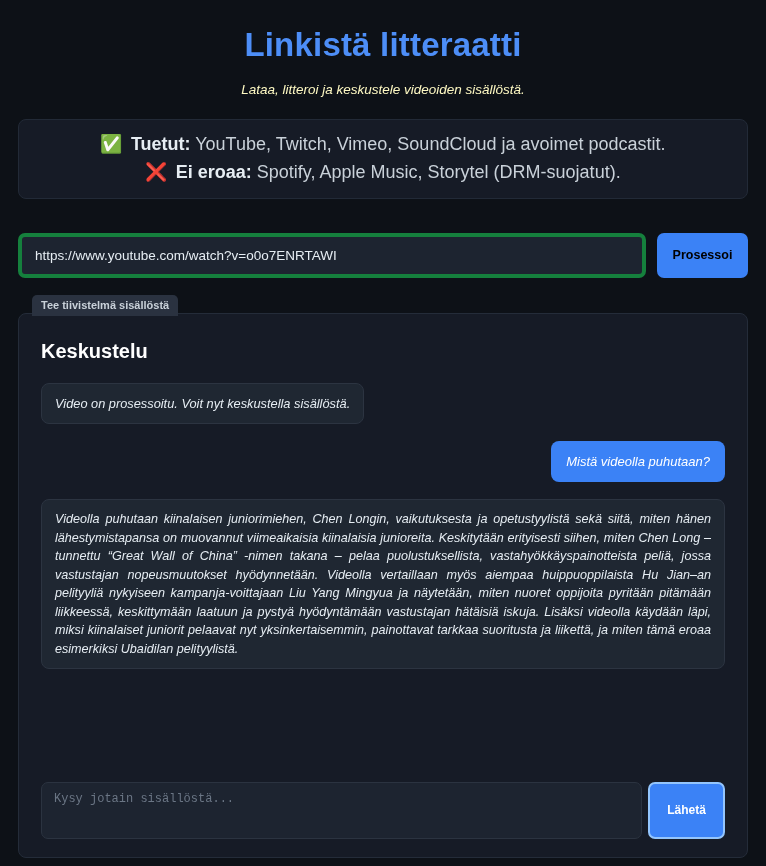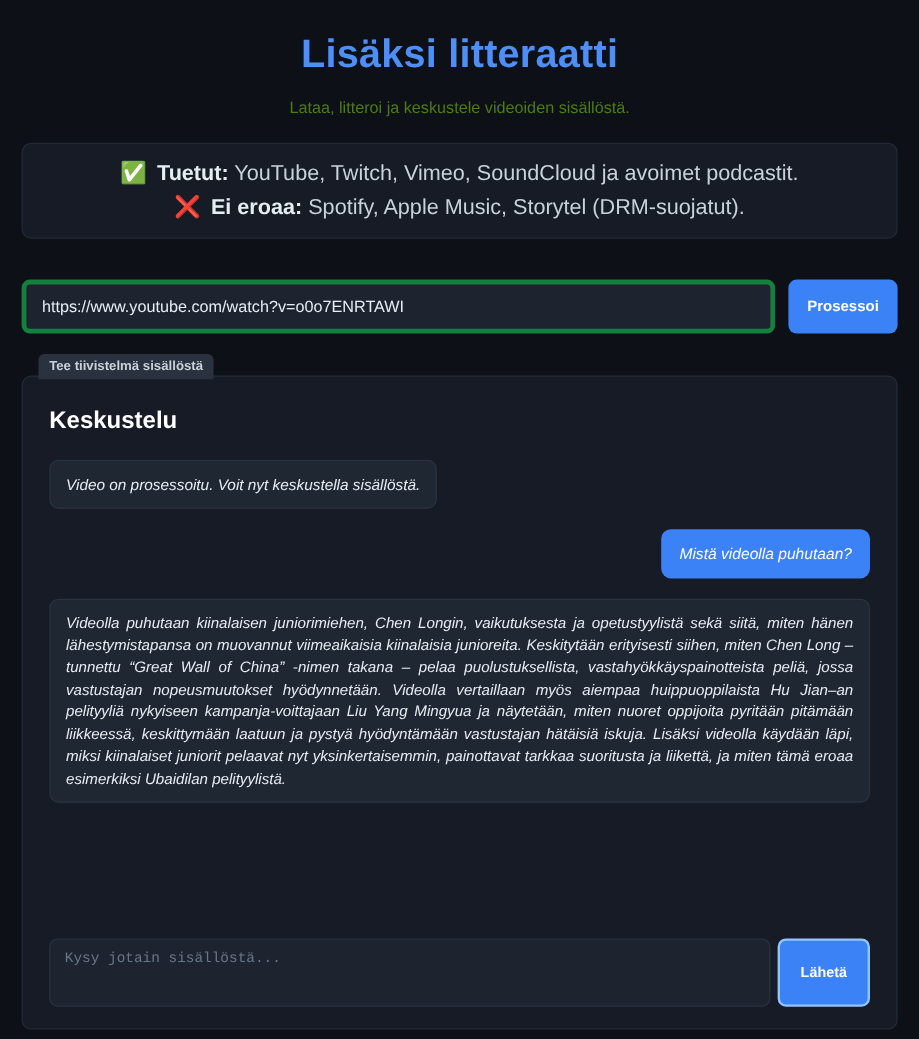--- a/index.html
+++ b/index.html
@@ -26,22 +26,23 @@
     font-size: 33px;
     font-weight: bold;
     color: #4d8ef7;
     margin: 0;
     padding-top: 26px;
     letter-spacing: 0.2px;
   }
   .app-subtitle {
     text-align: center;
     font-size: 13.5px;
-    color: #4d7c0f;
+    color: #fef9c3;
     margin: 18px 0 0 0;
+    font-style: italic;
   }
   .support-box {
     margin-top: 22px;
     background: #161b26;
     border: 1px solid #222a37;
     border-radius: 8px;
     padding: 11px 14px;
     text-align: center;
     line-height: 1.55;
     font-size: 18px;
@@ -65,21 +66,21 @@
     font-size: 13.5px;
     padding: 0 13px;
     font-family: "Liberation Sans", sans-serif;
     outline: none;
   }
   .process-btn {
     width: 91px;
     border: none;
     border-radius: 7px;
     background: #3b82f6;
-    color: #ffffff;
+    color: #000000;
     font-size: 12.5px;
     font-weight: bold;
     cursor: pointer;
     font-family: "Liberation Sans", sans-serif;
   }
   .tab-strip {
     margin-top: 21px;
     padding-left: 14px;
     height: 14px;
     position: relative;
@@ -180,21 +181,21 @@
     cursor: pointer;
     font-family: "Liberation Sans", sans-serif;
   }
   .clearfix::after { content: ""; display: block; clear: both; }
 </style>
 </head>
 <body>
 
 <div class="page">
 
-  <h1 class="app-title">Lisäksi litteraatti</h1>
+  <h1 class="app-title">Linkistä litteraatti</h1>
   <p class="app-subtitle">Lataa, litteroi ja keskustele videoiden sisällöstä.</p>
 
   <div class="support-box">
     <div class="support-line">
       <span class="mark">✅</span>
       <span class="tag">Tuetut:</span>
       <span>YouTube, Twitch, Vimeo, SoundCloud ja avoimet podcastit.</span>
     </div>
     <div class="support-line">
       <span class="mark">❌</span>

